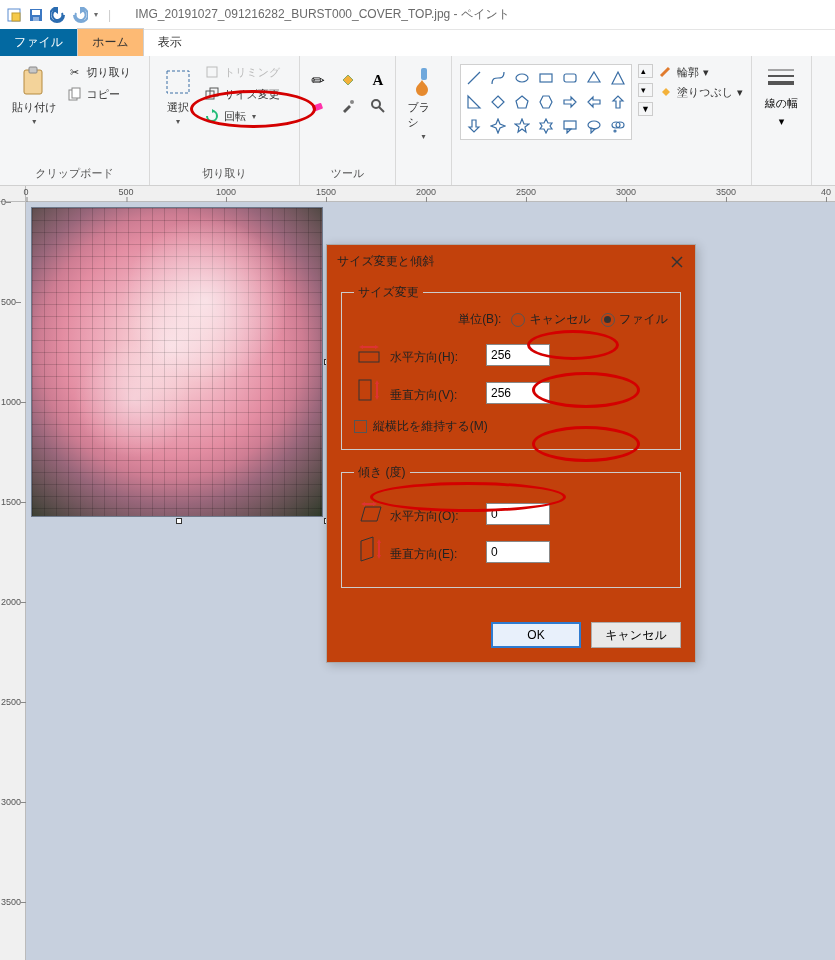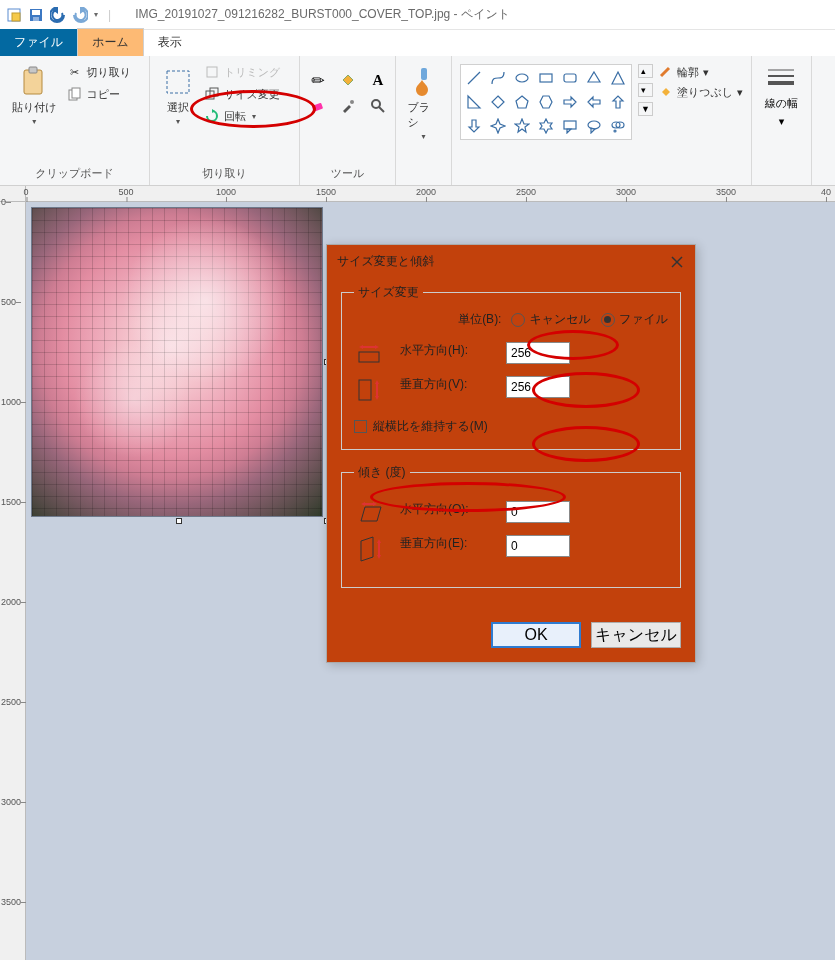--- a/index.html
+++ b/index.html
@@ -70,28 +70,28 @@
   .dialog { position: absolute; top: 58px; left: 326px; width: 370px; background: #c2410c; border: 1px solid #aaa; box-shadow: 2px 2px 10px rgba(0,0,0,.2); font-size: 12px; color: #222; }
   .dlg-title { display: flex; justify-content: space-between; align-items: center; padding: 8px 10px; }
   .dlg-close { width: 16px; height: 16px; display: flex; align-items: center; justify-content: center; color: #333; }
   .dlg-body { padding: 6px 14px 10px; }
   fieldset { border: 1px solid #ccc; margin-bottom: 14px; padding: 10px 12px 14px; }
   legend { padding: 0 4px; }
   .unit-row { display: flex; align-items: center; gap: 10px; margin-bottom: 14px; justify-content: flex-end; }
   .radio { display: flex; align-items: center; gap: 4px; }
   .radio .r { width: 14px; height: 14px; border: 1px solid #555; border-radius: 50%; display: inline-flex; align-items: center; justify-content: center; }
   .radio .r.checked::after { content:""; width:7px; height:7px; background:#333; border-radius:50%; }
-  .dim-row { display: flex; align-items: flex-start; gap: 16px; margin: 10px 0; }
+  .dim-row { display: flex; align-items: flex-end; gap: 6px; margin: 10px 0; }
   .dim-row .ico { width: 30px; display: flex; justify-content: center; }
   .dim-row label { width: 90px; }
   .dim-row input { width: 64px; height: 22px; border: 1px solid #888; padding: 0 4px; font-size: 12px; }
   .chk-row { display: flex; align-items: center; gap: 6px; margin-top: 14px; }
   .chk { width: 13px; height: 13px; border: 1px solid #555; display: inline-block; }
   .dlg-foot { display: flex; justify-content: flex-end; gap: 10px; padding: 10px 14px 14px; }
-  .dlg-foot button { width: 90px; height: 26px; background: #e9e9e9; border: 1px solid #adadad; font-size: 16px; }
+  .dlg-foot button { width: 90px; height: 26px; background: #e9e9e9; border: 1px solid #adadad; font-size: 12px; }
   .dlg-foot button.primary { border: 2px solid #2f7bd0; background: #e8f0fb; }
 
   
   .annot { position: absolute; border: 3px solid #d40000; border-radius: 50%; pointer-events: none; }
 </style>
 </head>
 <body>
 
 <div class="titlebar">
   <div class="qa">

